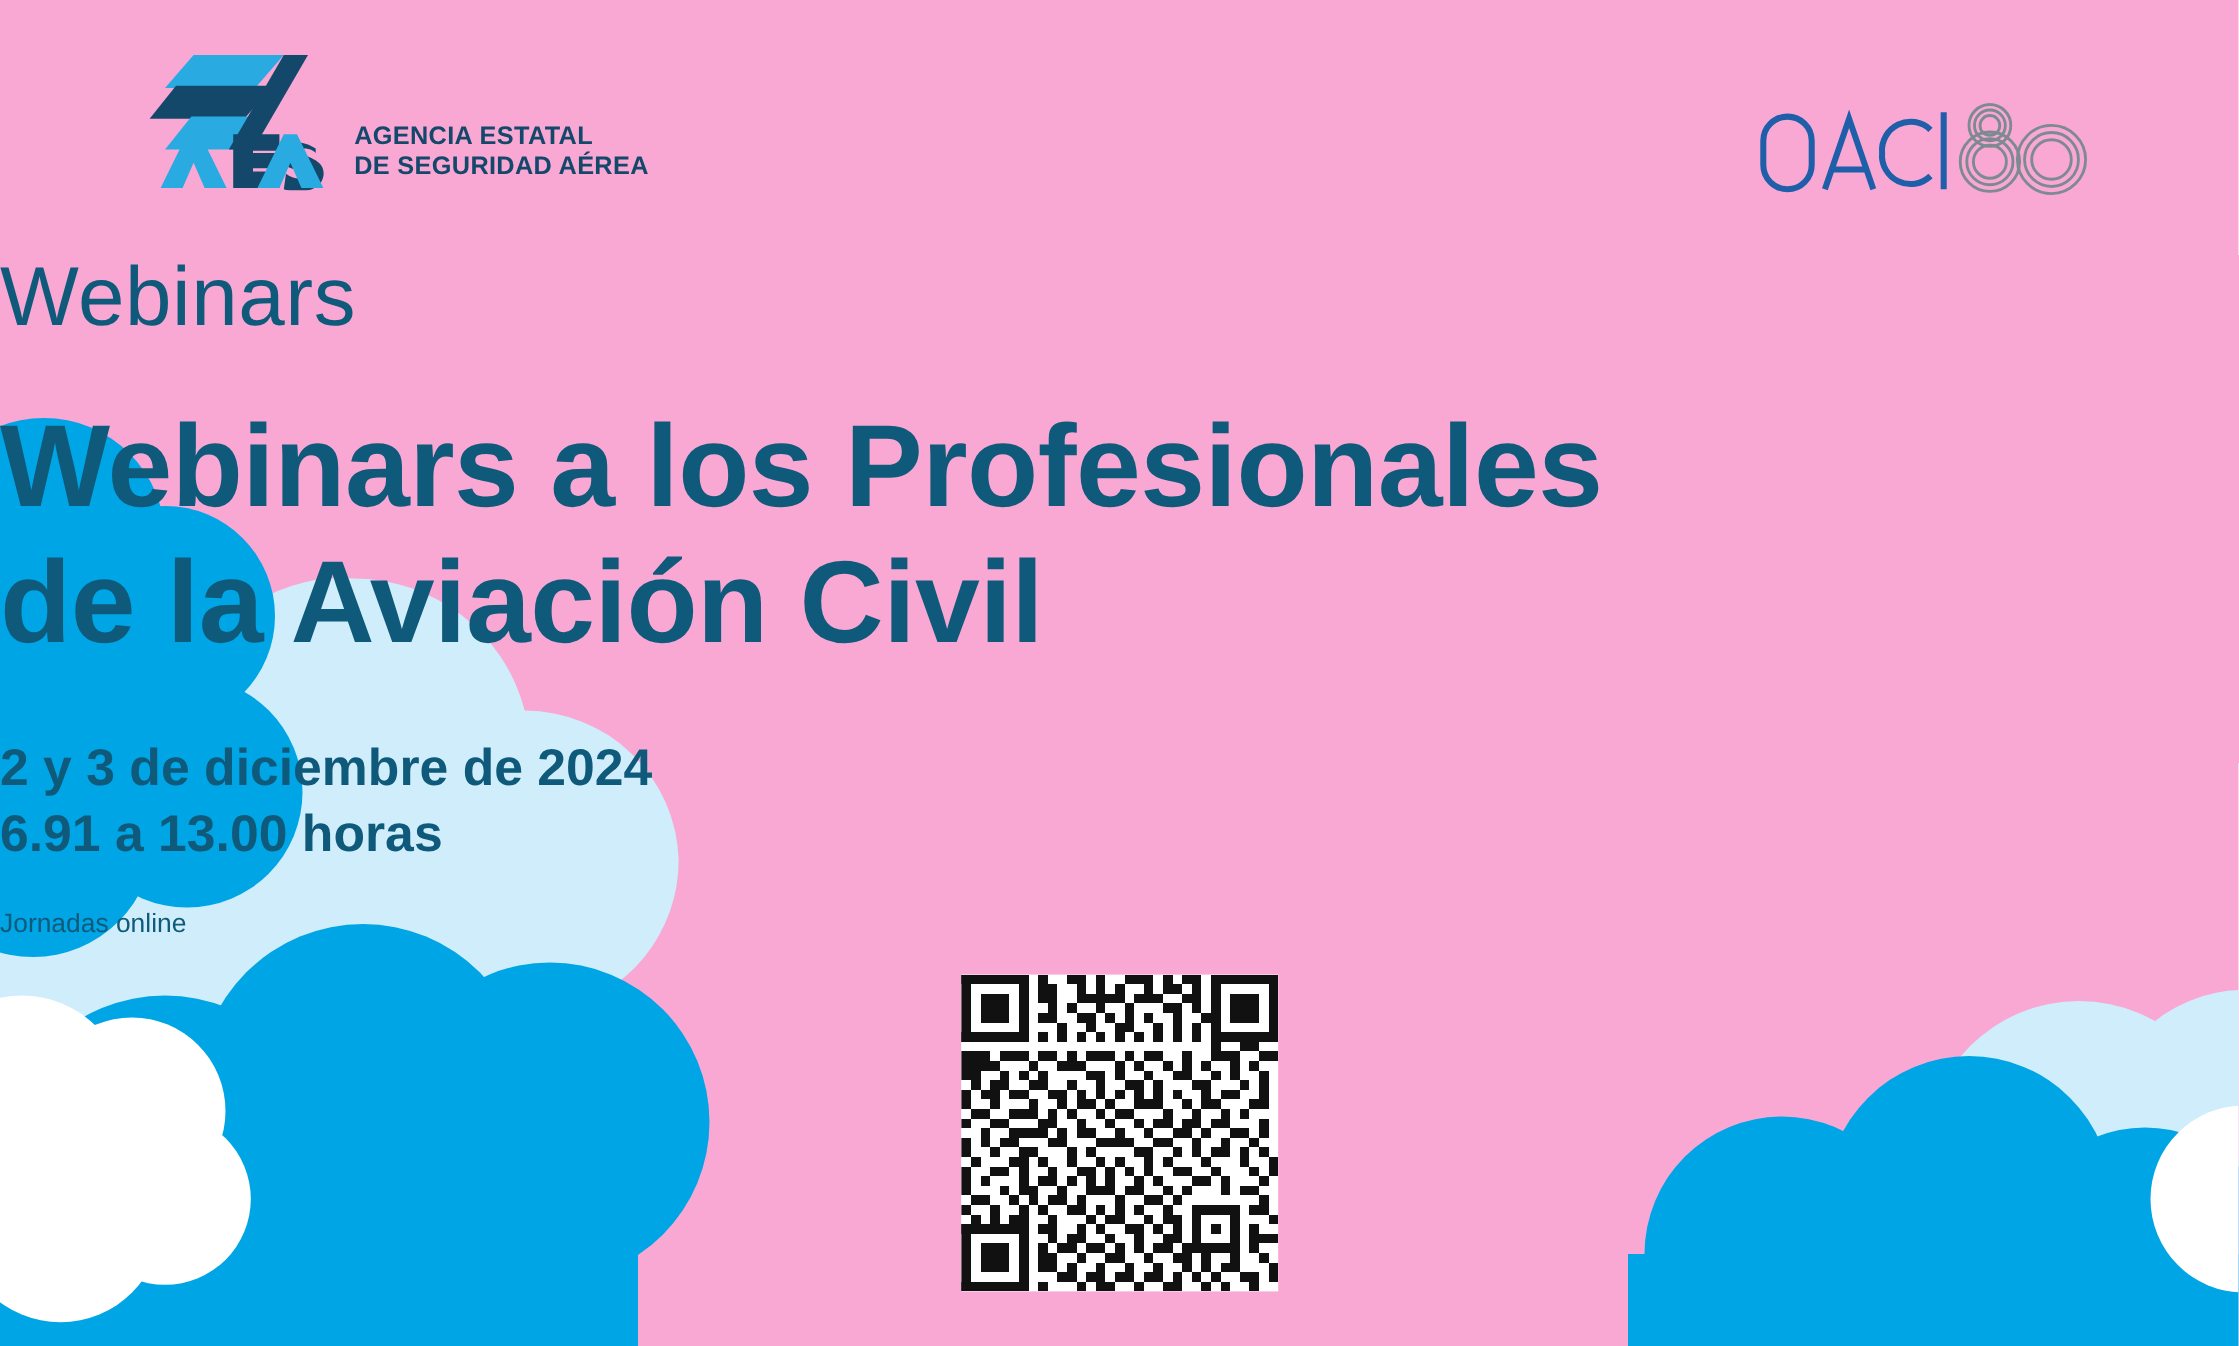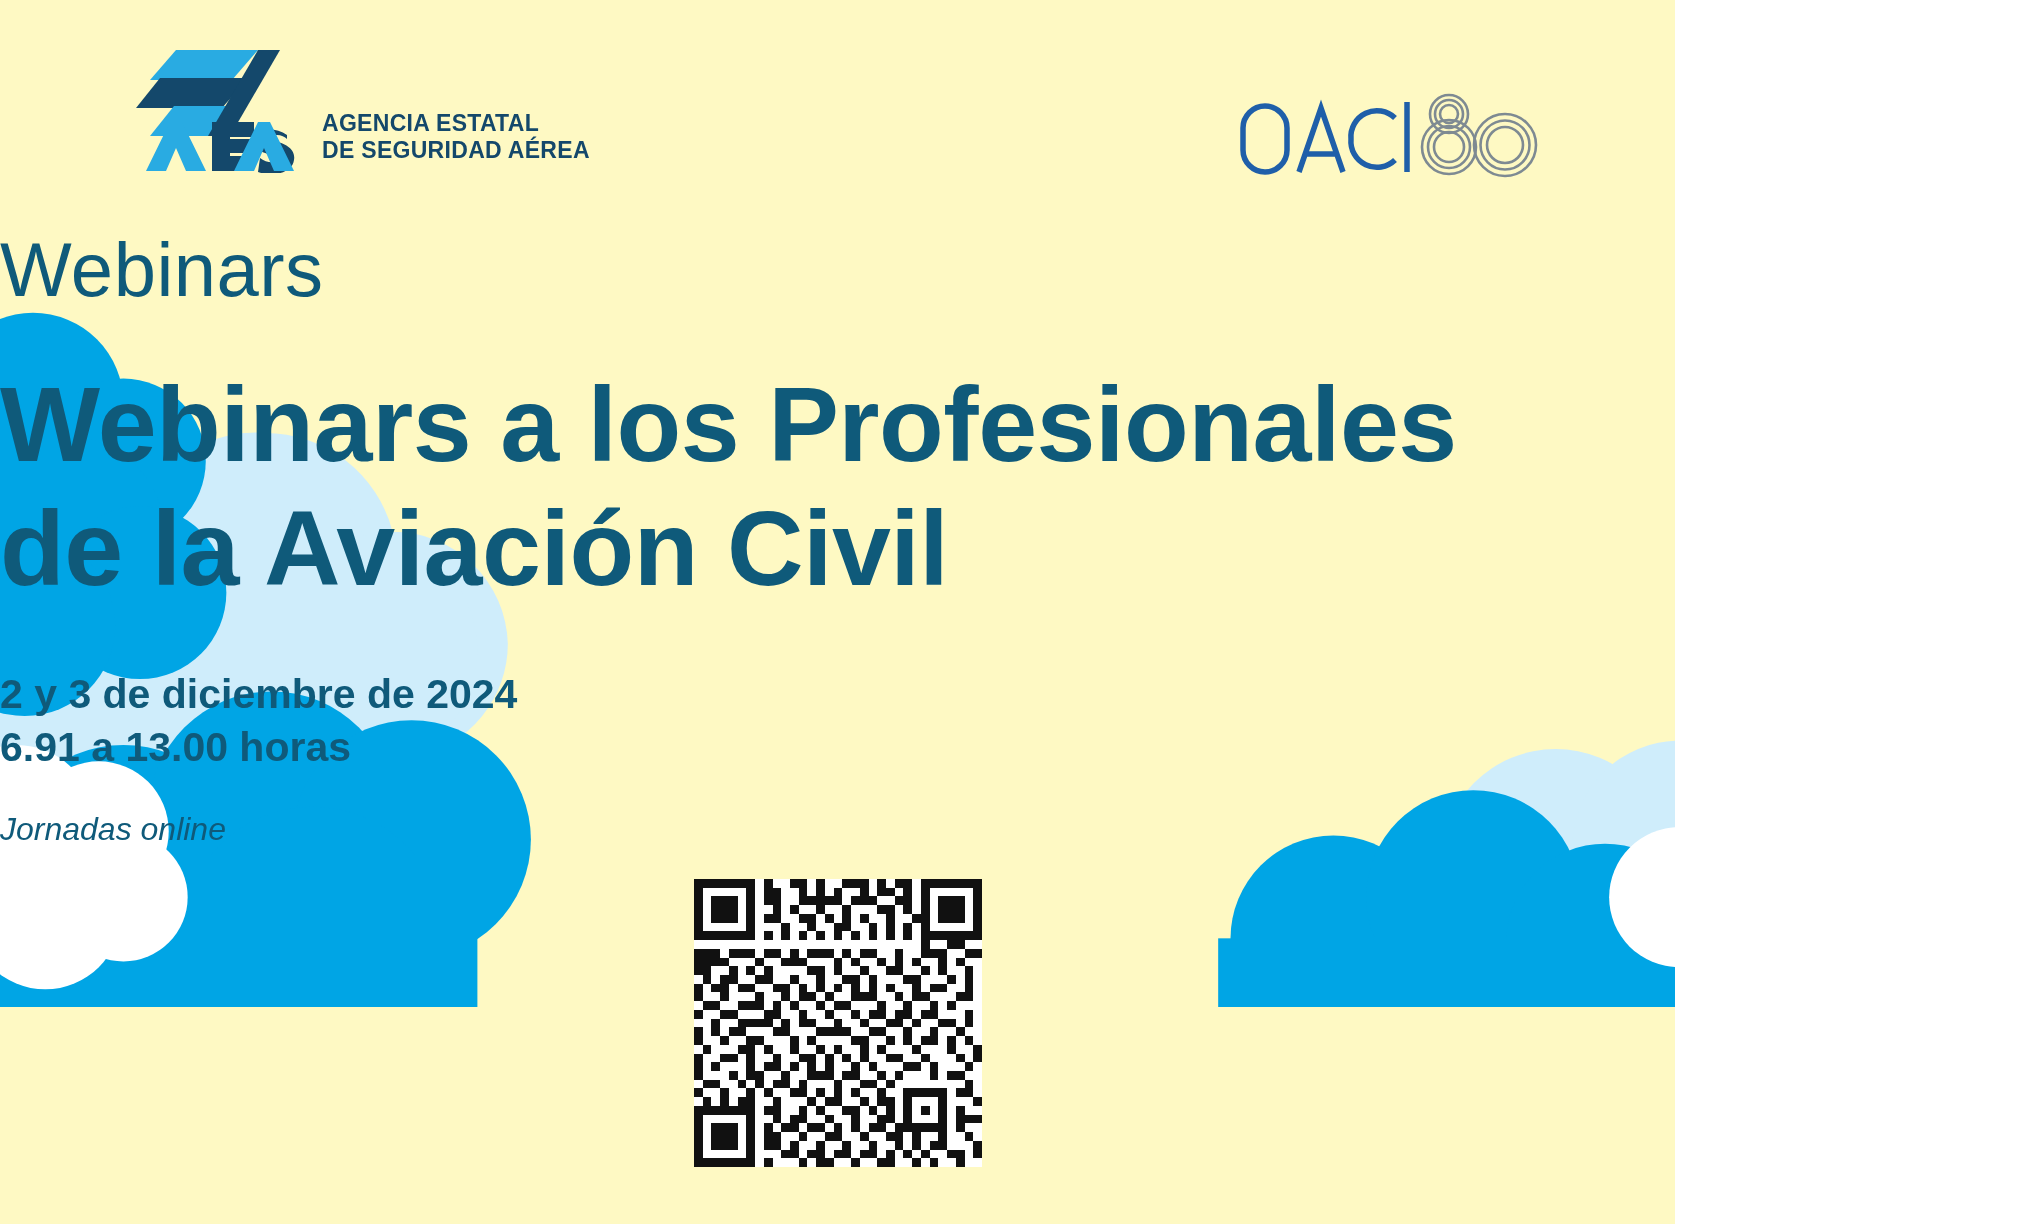--- a/index.html
+++ b/index.html
@@ -3,23 +3,23 @@
 <meta charset="utf-8">
 <style>
   html, body {
     margin: 0;
     padding: 0;
     background: #ffffff;
   }
 
   #poster {
     position: relative;
-    width: 1675px;
+    width: 2035px;
     height: 1224px;
-    background: #fef9c3;
+    background: #f9a8d4;
     overflow: hidden;
     font-family: "Liberation Sans", sans-serif;
   }
 
   
   .cloud-layer {
     position: absolute;
     inset: 0;
     pointer-events: none;
   }
@@ -79,36 +79,35 @@
     color: #0F5A7A;
     line-height: 1.17;
     letter-spacing: -0.5px;
   }
   .headline .line {
     display: block;
   }
 
   .dates {
     margin: 58px 16px 0 0;
-    font-size: 41px;
+    font-size: 47px;
     font-weight: bold;
     color: #0F5A7A;
     line-height: 1.28;
   }
   .dates .line {
     display: block;
   }
 
   .modality {
     margin: 40px 0 0 0;
-    font-size: 32px;
+    font-size: 24px;
     font-weight: 400;
     color: #0F5A7A;
     line-height: 1;
-    font-style: italic;
   }
 
   
   .qr-wrap {
     margin: 34px auto 0 auto;
     width: 288px;
     height: 288px;
     background: #ffffff;
   }
   .qr-wrap svg { display: block; }

